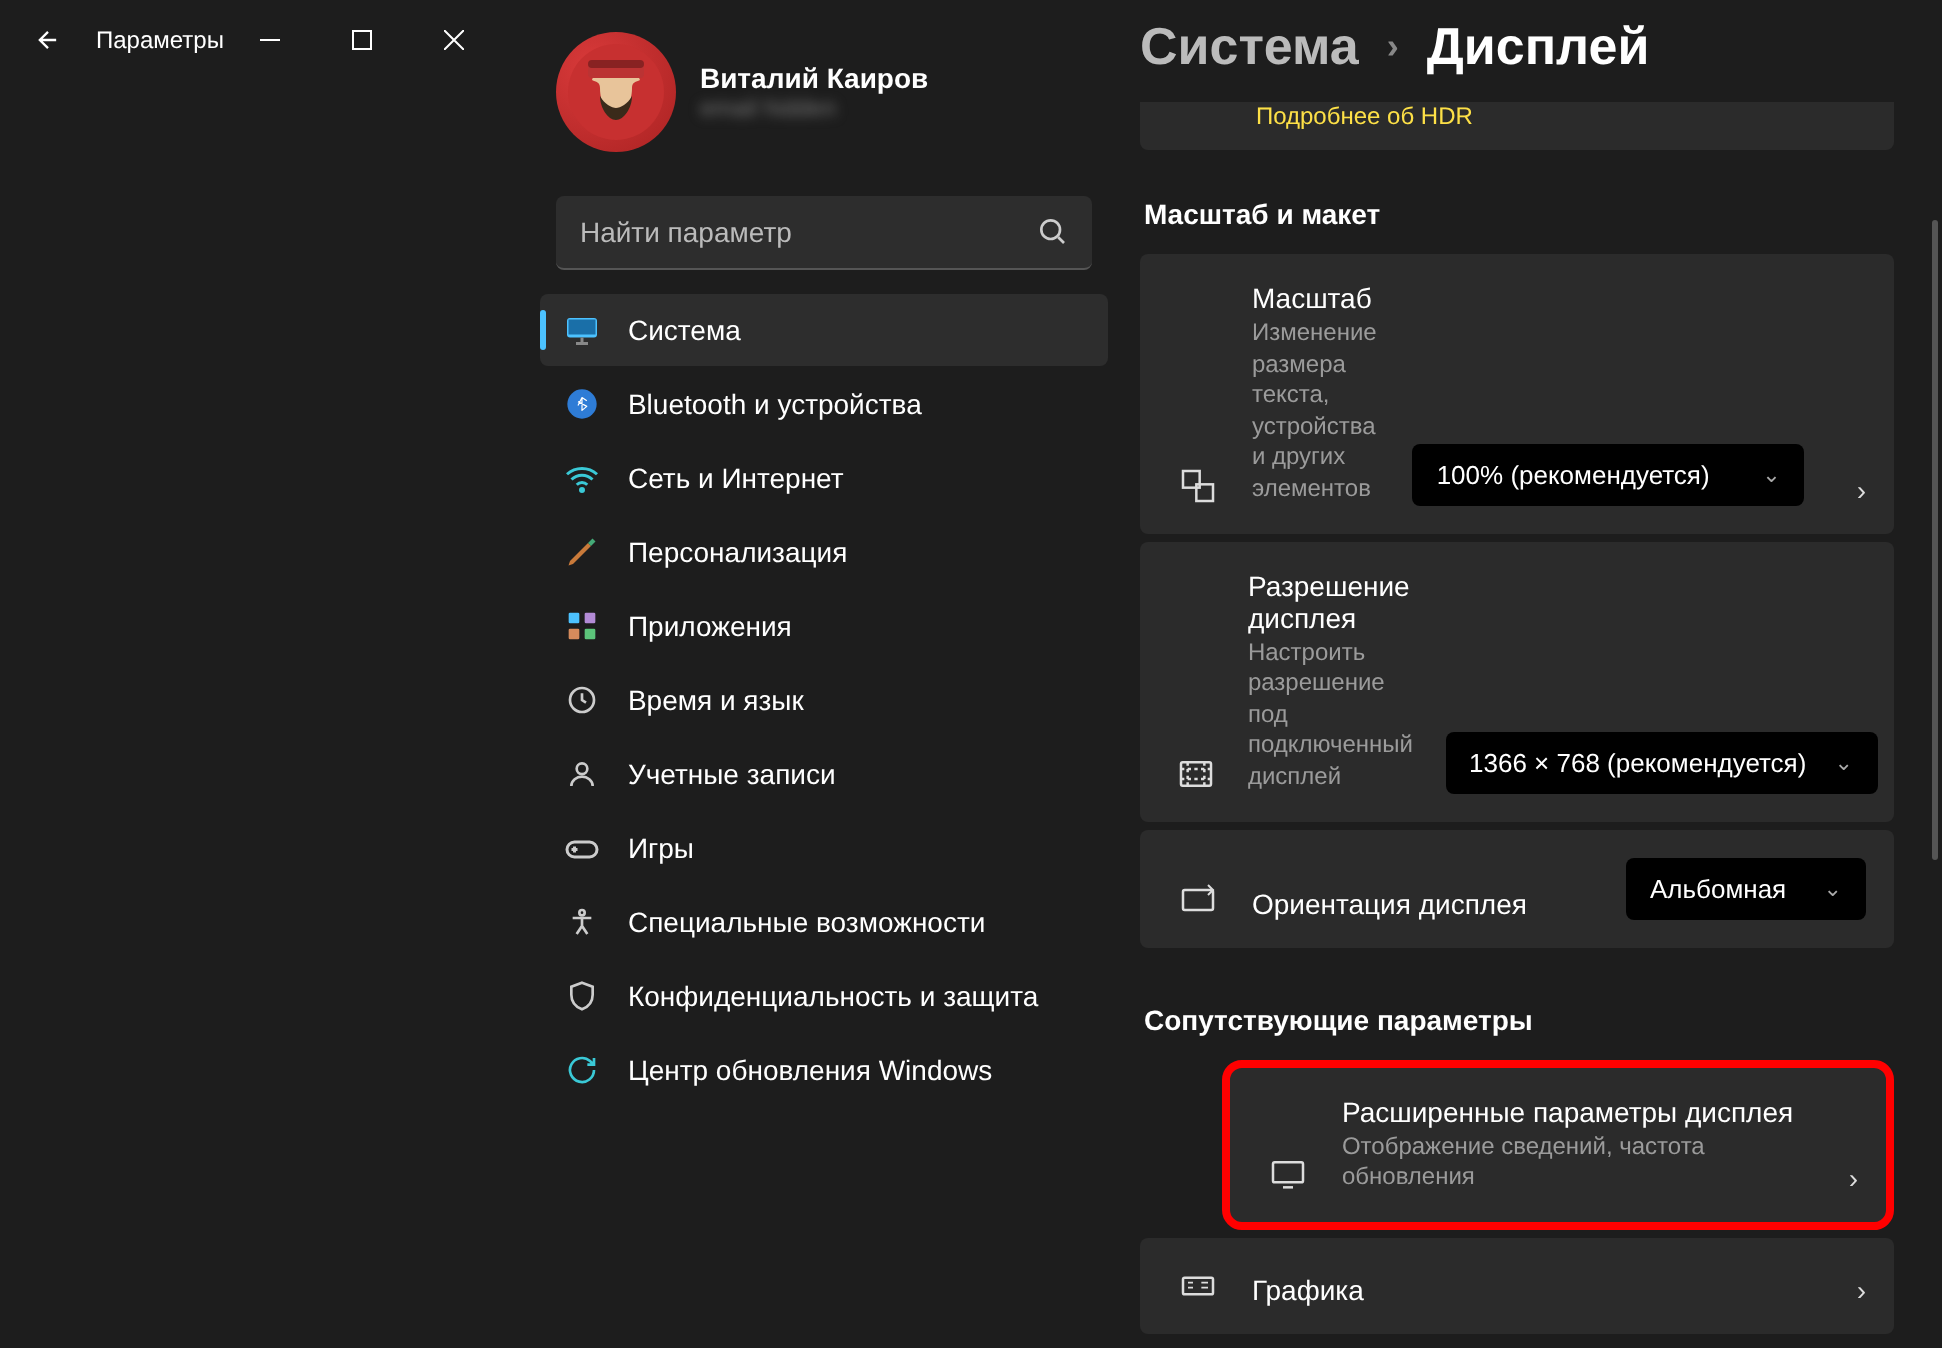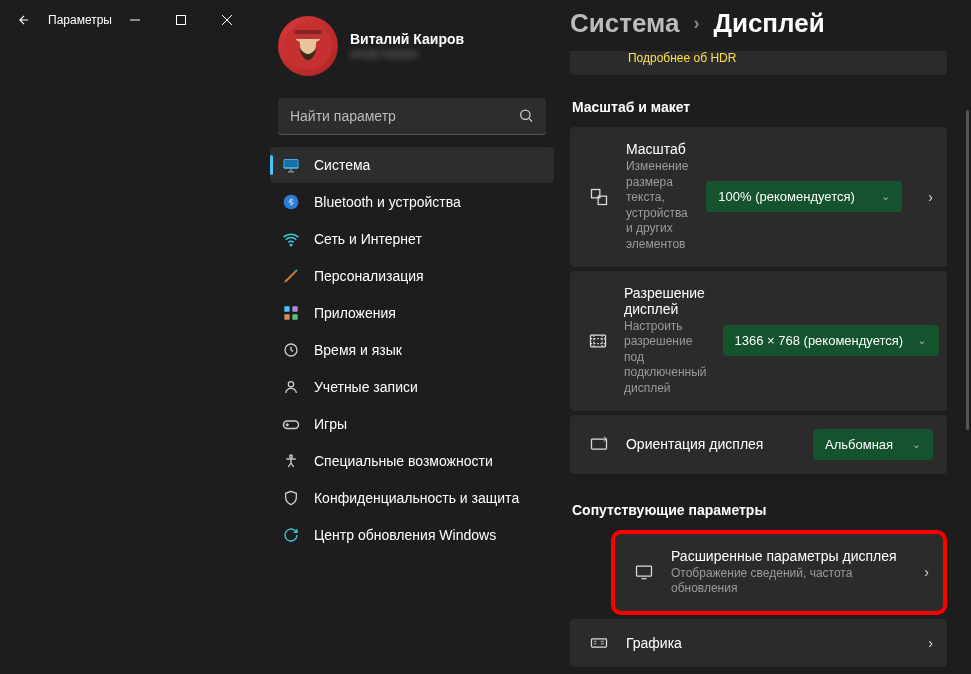--- a/index.html
+++ b/index.html
@@ -25,26 +25,26 @@
 .nav-item { display: flex; align-items: center; gap: 14px; padding: 9px 12px; border-radius: 4px; cursor: pointer; position: relative; margin: 1px 0; }
 .nav-item.active { background: #2d2d2d; }
 .nav-item.active::before { content: ""; position: absolute; left: 0; top: 8px; bottom: 8px; width: 3px; background: #4cc2ff; border-radius: 2px; }
 .nav-icon { width: 18px; height: 18px; display: flex; align-items: center; justify-content: center; }
 .content { flex: 1; padding: 8px 24px 8px 12px; overflow-y: auto; position: relative; }
 .breadcrumb { display: flex; align-items: center; gap: 14px; font-size: 26px; font-weight: 600; margin-bottom: 12px; }
 .breadcrumb .root { color: #bbb; font-weight: 600; cursor: pointer; }
 .breadcrumb .sep { color: #888; font-size: 18px; }
 .hdr-cut { background: #2b2b2b; border-radius: 0 0 4px 4px; padding: 0 22px 10px 58px; color: #fde047; font-size: 12px; margin-bottom: 24px; }
 .section-title { font-size: 14px; font-weight: 600; margin: 10px 0 12px 2px; }
-.card { background: #2b2b2b; border-radius: 4px; display: flex; align-items: center; padding: 14px 14px 14px 18px; margin-bottom: 4px; gap: 16px; cursor: pointer; }
+.card { background: #2b2b2b; border-radius: 4px; display: flex; align-items: flex-end; padding: 14px 14px 14px 18px; margin-bottom: 4px; gap: 16px; cursor: pointer; }
 .card .lead-icon { width: 22px; display: flex; justify-content: center; color: #ddd; }
 .card .texts { flex: 1; }
 .card .head { font-size: 14px; color: #fff; }
 .card .sub { font-size: 12px; color: #9b9b9b; margin-top: 2px; line-height: 1.3; max-width: 300px; }
-.selector { background: #14532d; border-radius: 4px; padding: 8px 12px; min-width: 196px; display: flex; align-items: center; justify-content: space-between; gap: 10px; font-size: 13px; }
+.selector { background: #000000; border-radius: 4px; padding: 8px 12px; min-width: 196px; display: flex; align-items: center; justify-content: space-between; gap: 10px; font-size: 13px; }
 .selector .chev { color: #aaa; font-size: 11px; }
 .chev-right { color: #ddd; font-size: 14px; margin-left: 10px; }
 .highlight { border: 4px solid #ff0000; border-radius: 10px; margin-left: 41px; }
 .arrow-overlay { position: absolute; pointer-events: none; }
 .scrollbar { position: absolute; right: 2px; top: 110px; width: 3px; height: 320px; background: #555; border-radius: 2px; }
 </style>
 </head>
 <body>
 
 <div class="window">
@@ -232,21 +232,21 @@
       </div>
 
       <div class="card">
         <div class="lead-icon">
             <svg width="20" height="20" viewBox="0 0 24 24" fill="none" stroke="#ddd" stroke-width="1.5">
               <rect x="3" y="5" width="18" height="14" rx="1"></rect>
               <path d="M7 5v14M17 5v14M3 9h18M3 15h18" stroke-dasharray="2 2"></path>
             </svg>
           </div>
         <div class="texts">
-          <div class="head">Разрешение дисплей</div>
+          <div class="head">Разрешение дисплея</div>
           <div class="sub">Настроить разрешение под подключенный дисплей</div>
         </div>
         <div class="selector" style="min-width:216px">
           <span>1366 × 768 (рекомендуется)</span>
           <span class="chev">⌄</span>
         </div>
       </div>
 
       <div class="card">
         <div class="lead-icon">

